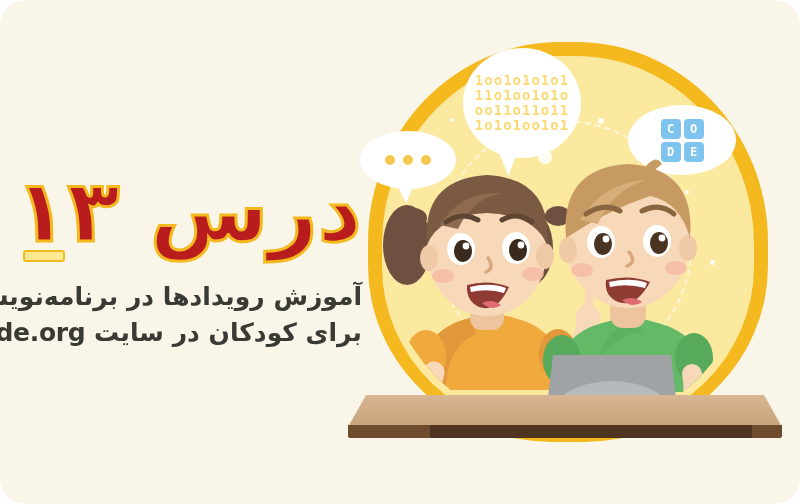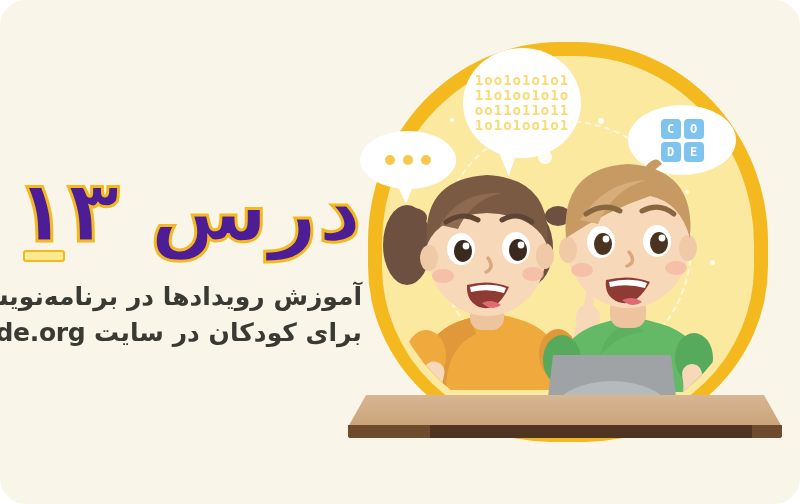--- a/index.html
+++ b/index.html
@@ -36,21 +36,21 @@
     direction: rtl;
   }
 
   #lesson-title {
     position: absolute;
     right: 18px;
     top: 168px;
     font-size: 86px;
     line-height: 1;
     font-weight: bold;
-    color: #4c1d95;
+    color: #b91c1c;
     -webkit-text-stroke: 3px #f3b91e;
     letter-spacing: 2px;
     white-space: nowrap;
     direction: rtl;
     text-align: right;
   }
 
   #title-underline {
     position: absolute;
     right: 315px;

